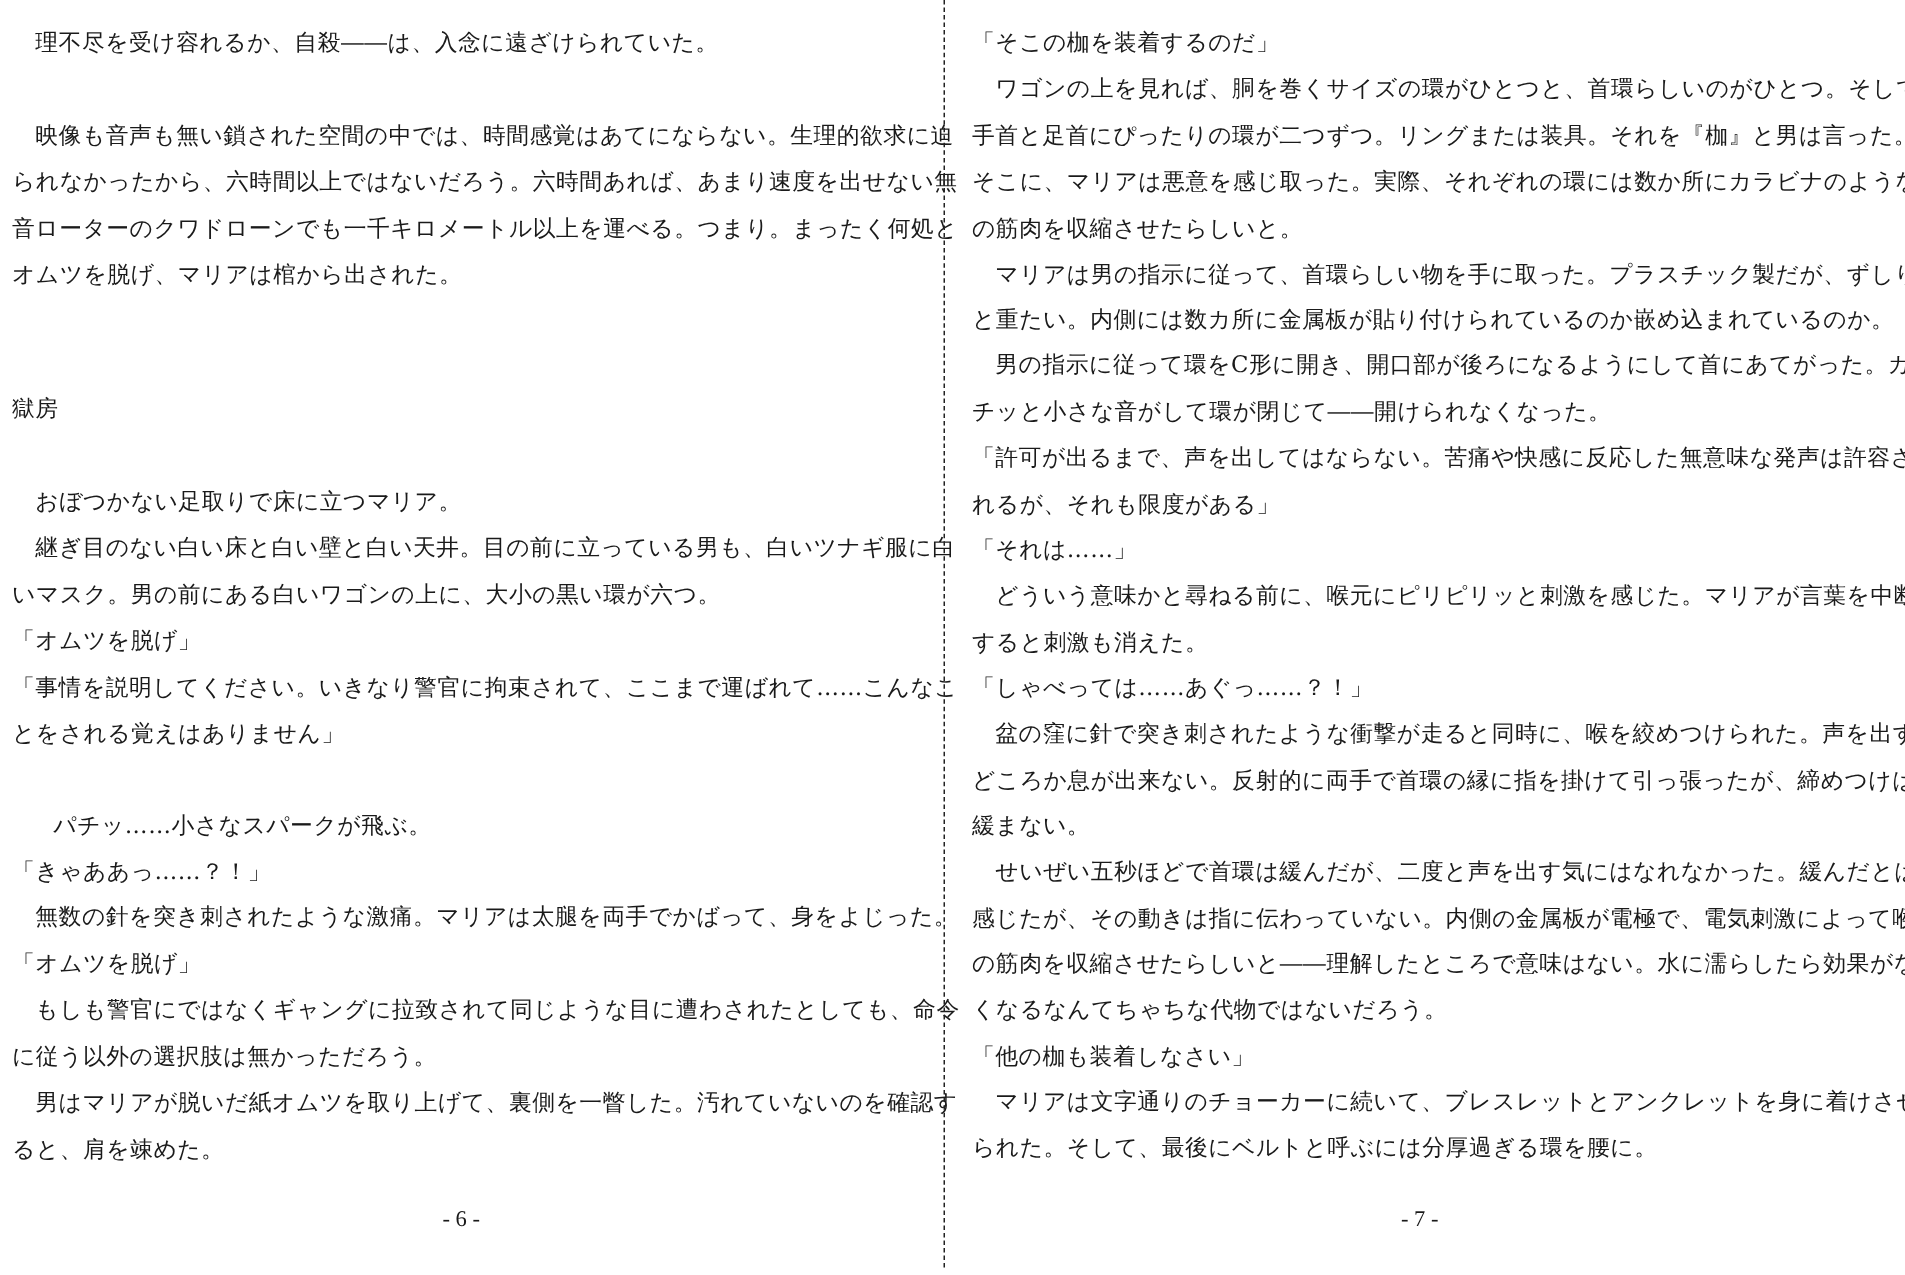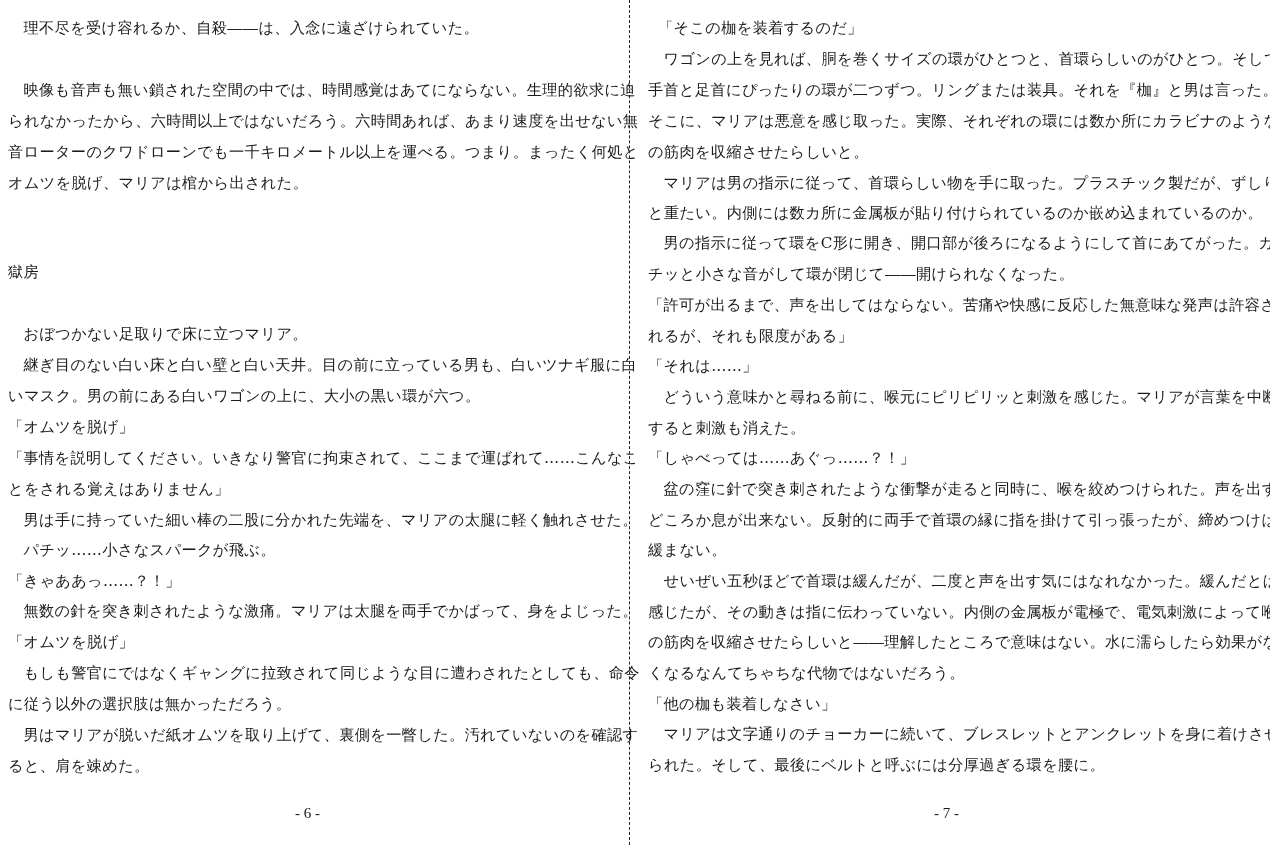--- a/index.html
+++ b/index.html
@@ -55,37 +55,36 @@
   <div class="line" style="left:8px;top:111px">られなかったから、六時間以上ではないだろう。六時間あれば、あまり速度を出せない無</div>
   <div class="line" style="left:8px;top:142px">音ローターのクワドローンでも一千キロメートル以上を運べる。つまり。まったく何処と</div>
   <div class="line" style="left:8px;top:173px">オムツを脱げ、マリアは棺から出された。</div>
   <div class="line" style="left:8px;top:262px">獄房</div>
   <div class="line" style="left:8px;top:324px">　おぼつかない足取りで床に立つマリア。</div>
   <div class="line" style="left:8px;top:355px">　継ぎ目のない白い床と白い壁と白い天井。目の前に立っている男も、白いツナギ服に白</div>
   <div class="line" style="left:8px;top:386px">いマスク。男の前にある白いワゴンの上に、大小の黒い環が六つ。</div>
   <div class="line" style="left:8px;top:417px">「オムツを脱げ」</div>
   <div class="line" style="left:8px;top:448px">「事情を説明してください。いきなり警官に拘束されて、ここまで運ばれて……こんなこ</div>
   <div class="line" style="left:8px;top:479px">とをされる覚えはありません」</div>
-  <div class="line" style="left:8px;top:510px">　男は手に持っていた細い棒の二股に分かれた先端を、マリアの太腿に軽く触れさせた。</div>
-  <div class="line" style="left:8px;top:540px">　パチッ……小さなスパークが飛ぶ。</div>
+  <div class="line" style="left:20px;top:540px">　パチッ……小さなスパークが飛ぶ。</div>
   <div class="line" style="left:8px;top:571px">「きゃああっ……？！」</div>
   <div class="line" style="left:8px;top:601px">　無数の針を突き刺されたような激痛。マリアは太腿を両手でかばって、身をよじった。</div>
   <div class="line" style="left:8px;top:632px">「オムツを脱げ」</div>
   <div class="line" style="left:8px;top:694px">に従う以外の選択肢は無かっただろう。</div>
   <div class="line" style="left:8px;top:663px">　もしも警官にではなくギャングに拉致されて同じような目に遭わされたとしても、命令</div>
   <div class="line" style="left:8px;top:725px">　男はマリアが脱いだ紙オムツを取り上げて、裏側を一瞥した。汚れていないのを確認す</div>
   <div class="line" style="left:8px;top:756px">ると、肩を竦めた。</div>
 
   <div class="page-number" style="left:295px;top:803px">- 6 -</div>
 </div>
 
 <div class="page-divider"></div>
 
 <div class="page page-right">
-  <div class="line" style="left:27px;top:18px">「そこの枷を装着するのだ」</div>
+  <div class="line" style="left:17px;top:18px">「そこの枷を装着するのだ」</div>
   <div class="line" style="left:17px;top:49px">　ワゴンの上を見れば、胴を巻くサイズの環がひとつと、首環らしいのがひとつ。そして、</div>
   <div class="line" style="left:17px;top:80px">手首と足首にぴったりの環が二つずつ。リングまたは装具。それを『枷』と男は言った。</div>
   <div class="line" style="left:17px;top:111px">そこに、マリアは悪意を感じ取った。実際、それぞれの環には数か所にカラビナのような</div>
   <div class="line" style="left:17px;top:142px">の筋肉を収縮させたらしいと。</div>
   <div class="line" style="left:17px;top:173px">　マリアは男の指示に従って、首環らしい物を手に取った。プラスチック製だが、ずしり</div>
   <div class="line" style="left:17px;top:203px">と重たい。内側には数カ所に金属板が貼り付けられているのか嵌め込まれているのか。</div>
   <div class="line" style="left:17px;top:233px">　男の指示に従って環をC形に開き、開口部が後ろになるようにして首にあてがった。カ</div>
   <div class="line" style="left:17px;top:264px">チッと小さな音がして環が閉じて――開けられなくなった。</div>
   <div class="line" style="left:17px;top:295px">「許可が出るまで、声を出してはならない。苦痛や快感に反応した無意味な発声は許容さ</div>
   <div class="line" style="left:17px;top:326px">れるが、それも限度がある」</div>

